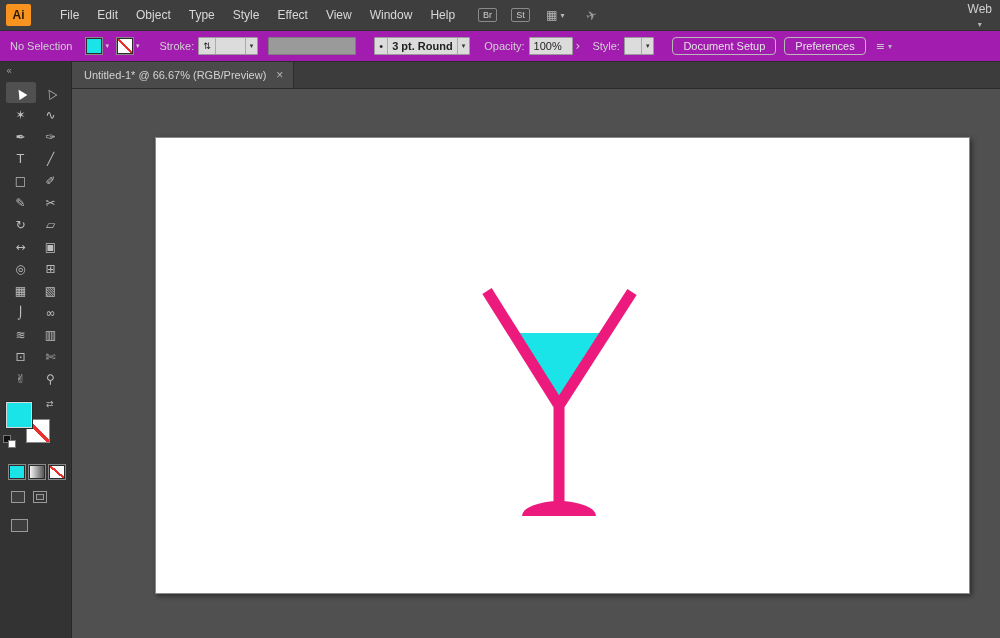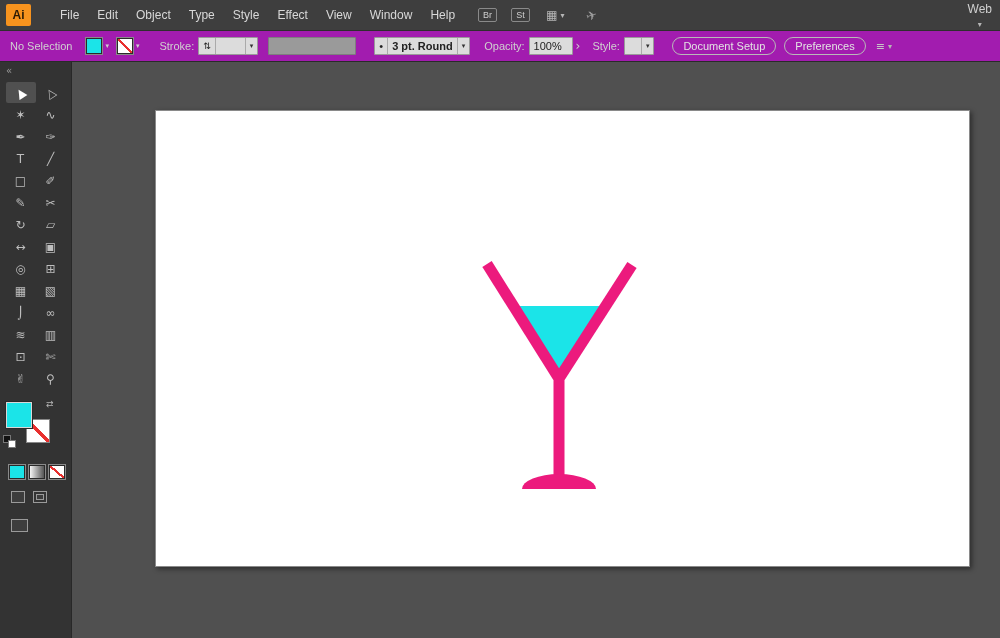--- a/index.html
+++ b/index.html
@@ -24,21 +24,21 @@
   .controlbar { height:32px; background:#a21caf; border-top:1px solid #2e2e2e; border-bottom:1px solid #2a2a2a; display:flex; align-items:center; padding:0 10px; color:#d0d0d0; font-size:11px; flex:0 0 auto; }
   .swatch-sm { width:16px; height:16px; border:1px solid #2a2a2a; box-shadow:0 0 0 1px #8a8a8a; }
   .swatch-fill { background:var(--cyan); }
   .none-slash { background:linear-gradient(to top right,#ffffff 44%,var(--red) 44%,var(--red) 56%,#ffffff 56%); }
   .dd { font-size:7px; color:#cfcfcf; margin-left:3px; }
   .field { background:#dcdcdc; border:1px solid #9a9a9a; color:#222; height:18px; display:flex; align-items:center; border-radius:1px; }
   .field .seg { padding:0 4px; display:flex; align-items:center; height:100%; }
   .field .seg + .seg { border-left:1px solid #aaa; }
   .field .dd { color:#333; margin:0; }
   .disabled-field { background:#9a9a9a; border:1px solid #7e7e7e; width:88px; height:18px; border-radius:1px; }
-  .outline-btn { border:1px solid #b9b9b9; border-radius:9px; color:#e3e3e3; font-size:11px; padding:2px 10px; background:transparent; font-family:inherit; }
+  .outline-btn { border:1px solid #b9b9b9; border-radius:4px; color:#e3e3e3; font-size:11px; padding:2px 10px; background:transparent; font-family:inherit; }
   .lbl { margin-right:4px; }
 
   
   .main { flex:1 1 auto; display:flex; min-height:0; }
 
   
   .toolbar { width:72px; background:#333333; border-right:1px solid #282828; display:flex; flex-direction:column; flex:0 0 auto; }
   .tb-head { height:20px; color:#9a9a9a; font-size:10px; padding:3px 0 0 6px; }
   .tool-grid { display:grid; grid-template-columns:30px 30px; justify-content:center; row-gap:1px; }
   .tool { height:21px; display:flex; align-items:center; justify-content:center; border-radius:2px; }
@@ -266,20 +266,26 @@
 
       <div class="draw-row">
         <div class="draw-btn"></div>
         <div class="draw-btn inner"></div>
       </div>
 
       <div class="screen-btn"></div>
     </div>
 
     <div class="rightcol">
+      <div class="tabbar">
+        <div class="doc-tab">
+          <span>Untitled-1* @ 66.67% (RGB/Preview)</span>
+          <span class="tab-close">×</span>
+        </div>
+      </div>
 
       <div class="viewport">
         <div class="artboard">
           <svg class="artwork" viewBox="0 0 815 457" xmlns="http://www.w3.org/2000/svg">
             <polygon points="362,195 445,195 403,264" fill="#1be4e8"></polygon>
             <line x1="331" y1="153" x2="402" y2="266" stroke-width="11" stroke="#ec1a7d"></line>
             <line x1="476" y1="154" x2="404" y2="266" stroke-width="11" stroke="#ec1a7d"></line>
             <rect x="397.5" y="262" width="11" height="104" fill="#ec1a7d"></rect>
             <path d="M 366 378 A 37 15 0 0 1 440 378 Z" fill="#ec1a7d"></path>
           </svg>

